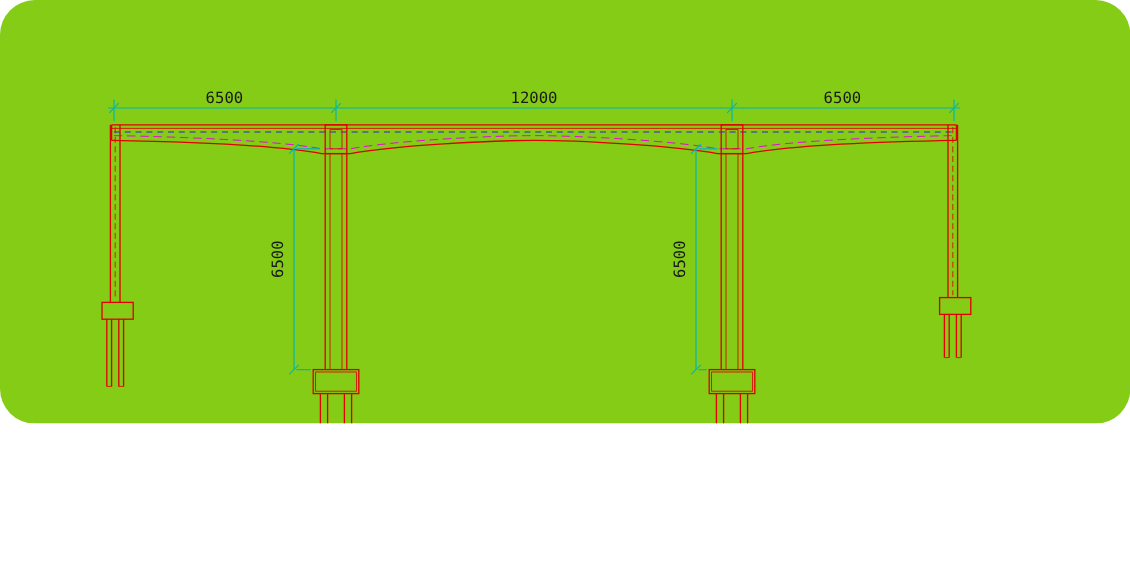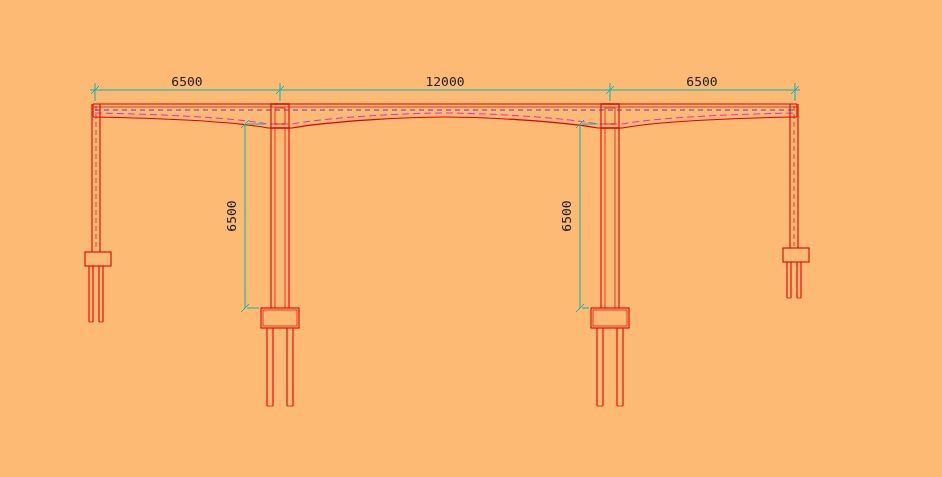--- a/index.html
+++ b/index.html
@@ -1,21 +1,22 @@
 <!DOCTYPE html>
 <html style="--structure: #e00000; --dimension: #00b7b7; --text: #1a1a1a; --tendon_magenta: #e800e8; --tendon_blue: #2222dd;"><head>
 <meta charset="utf-8">
 <style>
   html,body{margin:0;padding:0;background:#ffffff;}
   #stage{
     position:relative;
-    width:942px;height:477px;
-    background:#fdba74;
+    width:942px;height:353px;
+    background:#84cc16;
     overflow:hidden;
     font-family:"DejaVu Sans", sans-serif;
+    border-radius:29px;
   }
   svg{display:block;}
   
   .s     {stroke:var(--structure,#e00000);fill:none;stroke-width:1.1;}
   .sthin {stroke:var(--structure,#e00000);fill:none;stroke-width:0.7;}
   .sdash {stroke:var(--structure,#e00000);fill:none;stroke-width:0.7;stroke-dasharray:5 3;}
   
   .dim   {stroke:var(--dimension,#00b7b7);fill:none;stroke-width:1;}
   
   .mag   {stroke:var(--tendon_magenta,#e800e8);fill:none;stroke-width:0.8;stroke-dasharray:7 4;}

